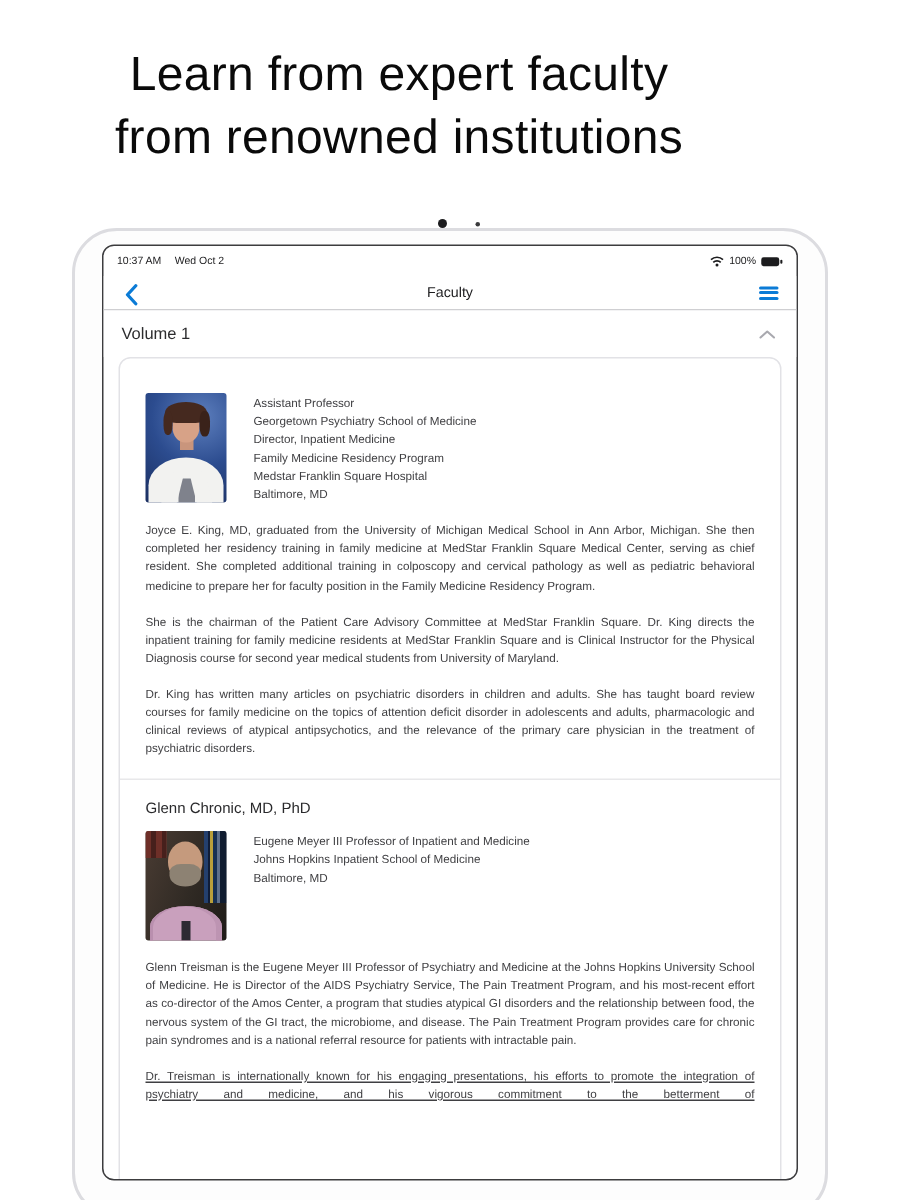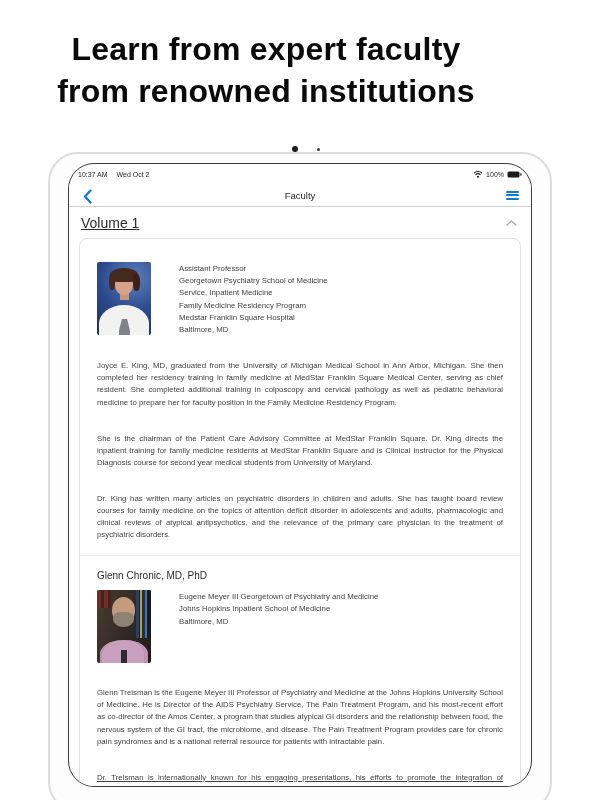--- a/index.html
+++ b/index.html
@@ -1,32 +1,32 @@
 <!DOCTYPE html>
 <html><head>
 <meta charset="utf-8">
 <style>
   * { margin:0; padding:0; box-sizing:border-box; }
   html,body { width:600px; height:800px; overflow:hidden; background:#ffffff;
               font-family:"Liberation Sans", sans-serif; }
 
   
   .headline { position:absolute; top:28px; left:0; width:532px; text-align:center;
-              font-size:32px; line-height:42px; font-weight:700; color:#0a0a0a; letter-spacing:.2px; }
+              font-size:32px; line-height:42px; font-weight:400; color:#0a0a0a; letter-spacing:.2px; }
 
   
   .dot { position:absolute; border-radius:50%; background:#1c1c1e; }
   .dot.big  { left:292px; top:146px; width:6px; height:6px; }
   .dot.small{ left:317px; top:148px; width:3px; height:3px; background:#3a3a3c; }
 
   
   .tablet { position:absolute; left:48px; top:152px; width:504px; height:660px;
             background:#fdfdfd; border:2px solid #dcdce0; border-radius:30px; }
   .screen { position:absolute; left:18px; top:9px; width:464px; height:624px;
-            background:#ffffff; border:1.6px solid #3c3c3e; border-radius:26px; overflow:hidden; }
+            background:#ffffff; border:1.6px solid #3c3c3e; border-radius:8px; overflow:hidden; }
 
   
   .statusbar { position:absolute; top:0; left:0; right:0; height:20px;
                display:flex; align-items:center; justify-content:space-between;
                padding:0 9px; font-size:7px; color:#1c1c1e; }
   .status-left span { margin-right:7px; }
   .status-right { display:flex; align-items:center; gap:3px; }
 
   
   .navbar { position:absolute; top:20px; left:0; right:0; height:23px;
@@ -35,31 +35,31 @@
   .nav-title { font-size:9.5px; color:#1c1c1e; }
   .back-btn { position:absolute; left:14px; top:4px; width:14px; height:16px; cursor:pointer;
               display:flex; align-items:center; }
   .menu-btn { position:absolute; right:12px; top:7px; width:13px; cursor:pointer; }
   .menu-btn i { display:block; height:1.8px; background:#0b7bd6; margin-bottom:1.7px; border-radius:1px; }
 
   
   .section-hd { position:absolute; top:43px; left:0; right:0; height:31px;
                 display:flex; align-items:center; justify-content:space-between;
                 padding:0 14px 0 12px; background:#fff; cursor:pointer; }
-  .section-title { font-size:14px; color:#2c2c2e;text-decoration:underline; }
+  .section-title { font-size:11px; color:#2c2c2e; }
 
   
   .list { position:absolute; top:74px; left:0; right:0; bottom:0; }
   .card { position:absolute; left:10px; right:10px; top:0; height:600px;
           background:#fff; border:1px solid #e2e2e6; border-radius:8px;
           padding:14px 17px; }
   .fac-name { font-size:10px; color:#2a2a2c; }
-  .profile { display:flex; gap:28px; margin-top:9px; }
+  .profile { display:flex; gap:18px; margin-top:9px; }
   .titles { font-size:7.8px; line-height:12.2px; color:#3f3f42; padding-top:1px; }
-  .bio { font-size:7.8px; line-height:12.1px; color:#3f3f42; text-align:justify; margin-top:24px; }
+  .bio { font-size:7.8px; line-height:12.1px; color:#3f3f42; text-align:justify; margin-top:12px; }
   .bio.clipped { text-align-last:justify;text-decoration:underline; }
   .divider { border-top:1px solid #e8e8ea; margin:14px -17px 14px; }
 
   
   .photo { position:relative; width:54px; height:73px; overflow:hidden; border-radius:2px; flex:0 0 auto; }
   .photo i { position:absolute; display:block; }
   .joyce { background:radial-gradient(circle at 68% 22%, #5d7fbe 0%, #2c4c8f 48%, #1a2e60 100%); }
   .joyce .coat  { bottom:-7px; left:2px; width:50px; height:37px; background:#f2f2f0; border-radius:50% 50% 0 0; }
   .joyce .shirt { bottom:0; left:22px; width:11px; height:16px; background:#7f828c; }
   .joyce .lapelL{ bottom:-2px; left:13px; width:10px; height:22px; background:#f2f2f0; transform:rotate(14deg); }
@@ -147,21 +147,21 @@
                 <i class="lapelR"></i>
               <i class="neck"></i>
                 <i class="face"></i>
               <i class="hair"></i>
                 <i class="hairL"></i>
               <i class="hairR"></i>
             </div>
             <div class="titles">
               <div>Assistant Professor</div>
               <div>Georgetown Psychiatry School of Medicine</div>
-              <div>Service, Inpatient Medicine</div>
+              <div>Director, Inpatient Medicine</div>
               <div>Family Medicine Residency Program</div>
               <div>Medstar Franklin Square Hospital</div>
               <div>Baltimore, MD</div>
             </div>
           </div>
           <p class="bio">Joyce E. King, MD, graduated from the University of Michigan Medical School in Ann Arbor, Michigan. She then completed her residency training in family medicine at MedStar Franklin Square Medical Center, serving as chief resident. She completed additional training in colposcopy and cervical pathology as well as pediatric behavioral medicine to prepare her for faculty position in the Family Medicine Residency Program.</p>
           <p class="bio">She is the chairman of the Patient Care Advisory Committee at MedStar Franklin Square. Dr. King directs the inpatient training for family medicine residents at MedStar Franklin Square and is Clinical Instructor for the Physical Diagnosis course for second year medical students from University of Maryland.</p>
           <p class="bio">Dr. King has written many articles on psychiatric disorders in children and adults. She has taught board review courses for family medicine on the topics of attention deficit disorder in adolescents and adults, pharmacologic and clinical reviews of atypical antipsychotics, and the relevance of the primary care physician in the treatment of psychiatric disorders.</p>
         </div>
 
@@ -172,21 +172,21 @@
           <div class="profile">
             <div class="photo glenn">
               <i class="books"></i>
                 <i class="books2"></i>
               <i class="shirt"></i>
                 <i class="tie"></i>
               <i class="head"></i>
                 <i class="beard"></i>
             </div>
             <div class="titles">
-              <div>Eugene Meyer III Georgetown of Psychiatry and Medicine</div>
+              <div>Eugene Meyer III Professor of Inpatient and Medicine</div>
               <div>Johns Hopkins Inpatient School of Medicine</div>
               <div>Baltimore, MD</div>
             </div>
           </div>
           <p class="bio">Glenn Treisman is the Eugene Meyer III Professor of Psychiatry and Medicine at the Johns Hopkins University School of Medicine. He is Director of the AIDS Psychiatry Service, The Pain Treatment Program, and his most-recent effort as co-director of the Amos Center, a program that studies atypical GI disorders and the relationship between food, the nervous system of the GI tract, the microbiome, and disease. The Pain Treatment Program provides care for chronic pain syndromes and is a national referral resource for patients with intractable pain.</p>
           <p class="bio clipped">Dr. Treisman is internationally known for his engaging presentations, his efforts to promote the integration of psychiatry and medicine, and his vigorous commitment to the betterment of</p>
         </div>
 
       </div>
     </div>

